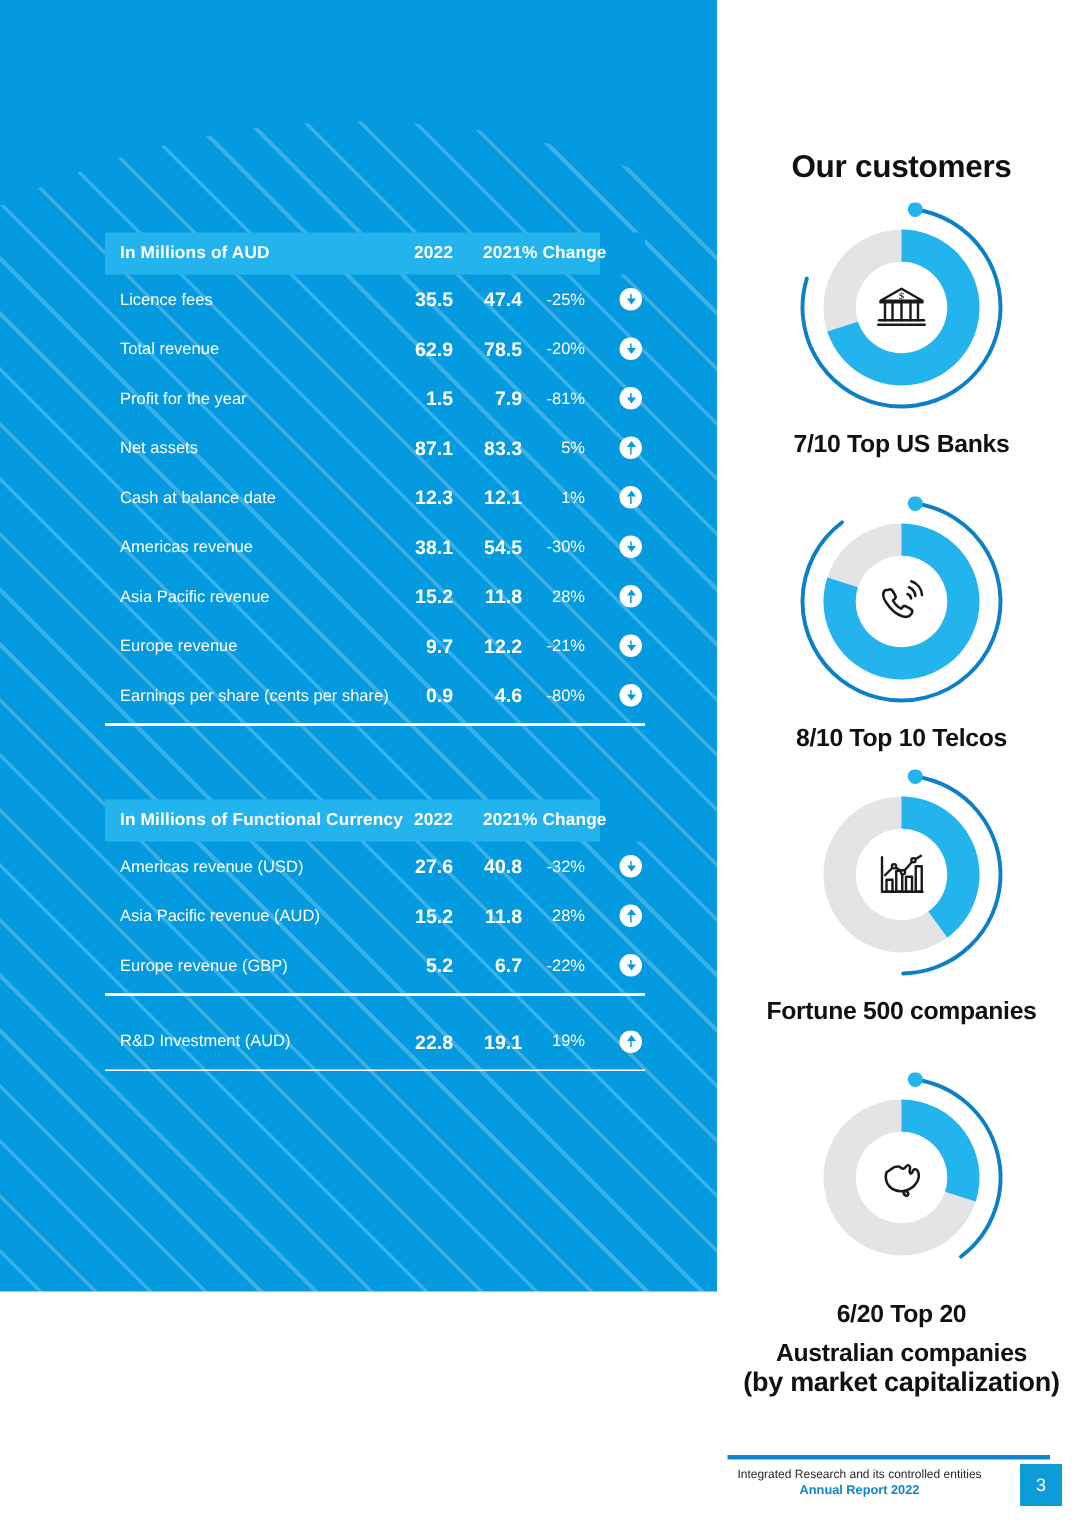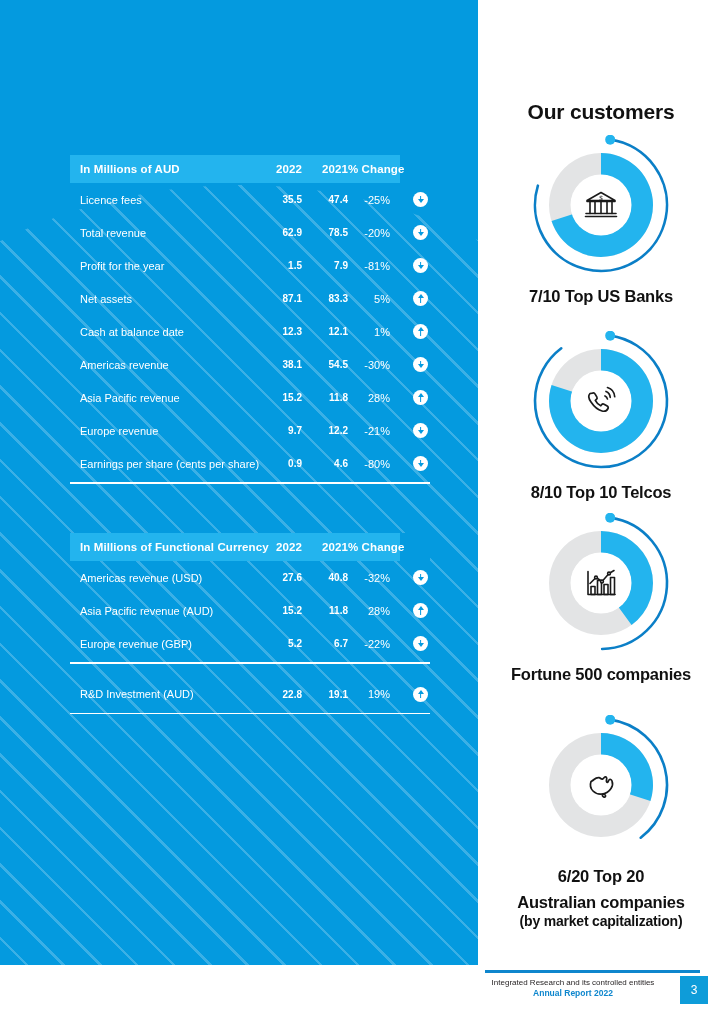--- a/index.html
+++ b/index.html
@@ -6,21 +6,21 @@
   html,body { width:724px; height:1024px; }
   body {
     font-family:"Liberation Sans", sans-serif;
     background:#ffffff;
     position:relative;
     overflow:hidden;
   }
 
   
   #blue-panel{
-    position:absolute; left:0; top:0; width:478px; height:965px;
+    position:absolute; left:0; top:0; width:478px; height:861px;
     background:#049ADF;
     overflow:hidden;
   }
   #stripe-decor{
     position:absolute;
     left:-300px; bottom:-300px;
     width:1080px; height:1080px;
     border-radius:50%;
     background-image:repeating-linear-gradient(
         45deg,
@@ -52,21 +52,21 @@
   thead th.c-ico{ width:30px; background:#049ADF; }
 
   tbody td{
     color:#ffffff;
     font-size:11px;
     padding:9px 0 9px 0;
     vertical-align:middle;
     white-space:nowrap;
   }
   tbody td.c-label{ padding-left:10px; text-align:left; font-weight:normal; }
-  tbody td.c-y1, tbody td.c-y2{ text-align:right; font-weight:bold; font-size:10px; }
+  tbody td.c-y1, tbody td.c-y2{ text-align:right; font-weight:bold; font-size:13px; }
   tbody td.c-chg{ text-align:right; padding-right:10px; font-weight:normal; }
   tbody td.c-ico{ text-align:right; padding-right:2px; }
   .rule{ height:1.5px; background:#ffffff; width:360px; margin-top:2px; }
   .rule-gap{ height:14px; }
 
   .arrow{
     display:inline-block; width:15px; height:15px; border-radius:50%;
     background:#ffffff; position:relative; vertical-align:middle;
   }
   .arrow::before{
@@ -99,21 +99,21 @@
   #stat-3{ top:715px; }
 
   .donut-wrap{ width:246px; height:145px; position:relative; }
   .donut-wrap svg{ position:absolute; left:50%; top:0; transform:translateX(-50%); }
 
   .stat-caption{
     font-size:16.5px; font-weight:bold; color:#111111;
     line-height:20px; letter-spacing:-.2px; margin-top:6px;
   }
   .stat-sub{
-    font-size:14px; font-weight:bold; color:#111111;
+    font-size:18px; font-weight:bold; color:#111111;
     line-height:18px; letter-spacing:-.2px;
   }
 
   
   #footer{ position:absolute; left:478px; top:968px; width:246px; height:56px; }
   #footer-rule{
     position:absolute; left:7px; top:2px; width:215px; height:2.5px; background:#0E86CD;
   }
   #footer-text{
     position:absolute; left:0px; top:9px; width:190px; text-align:center;

